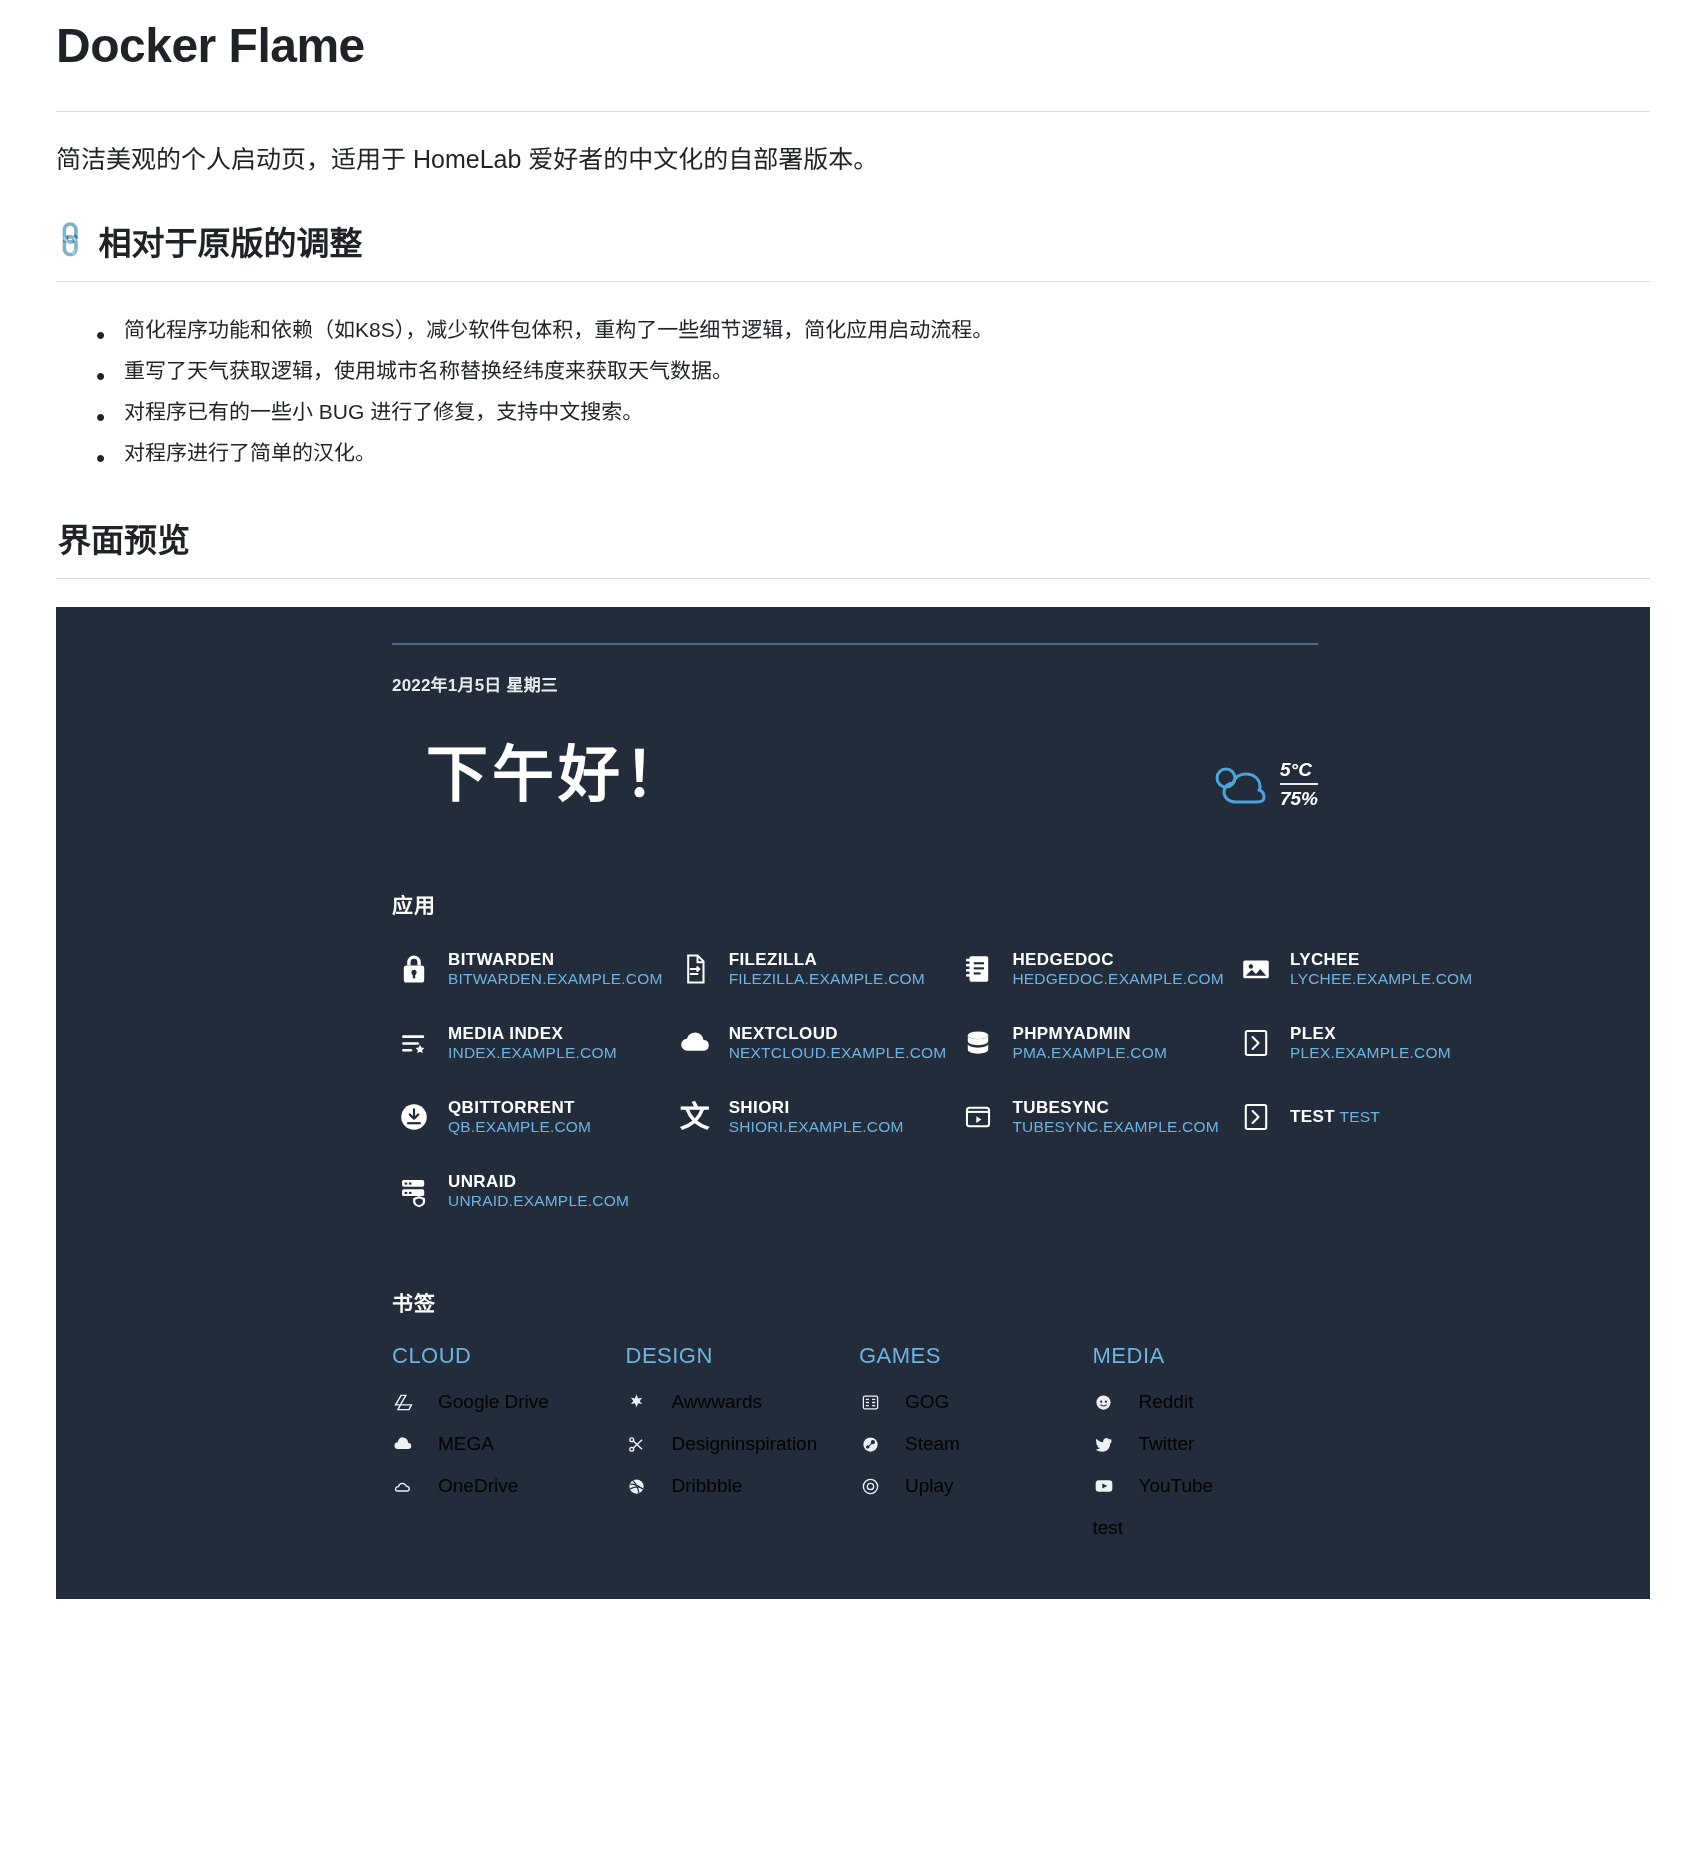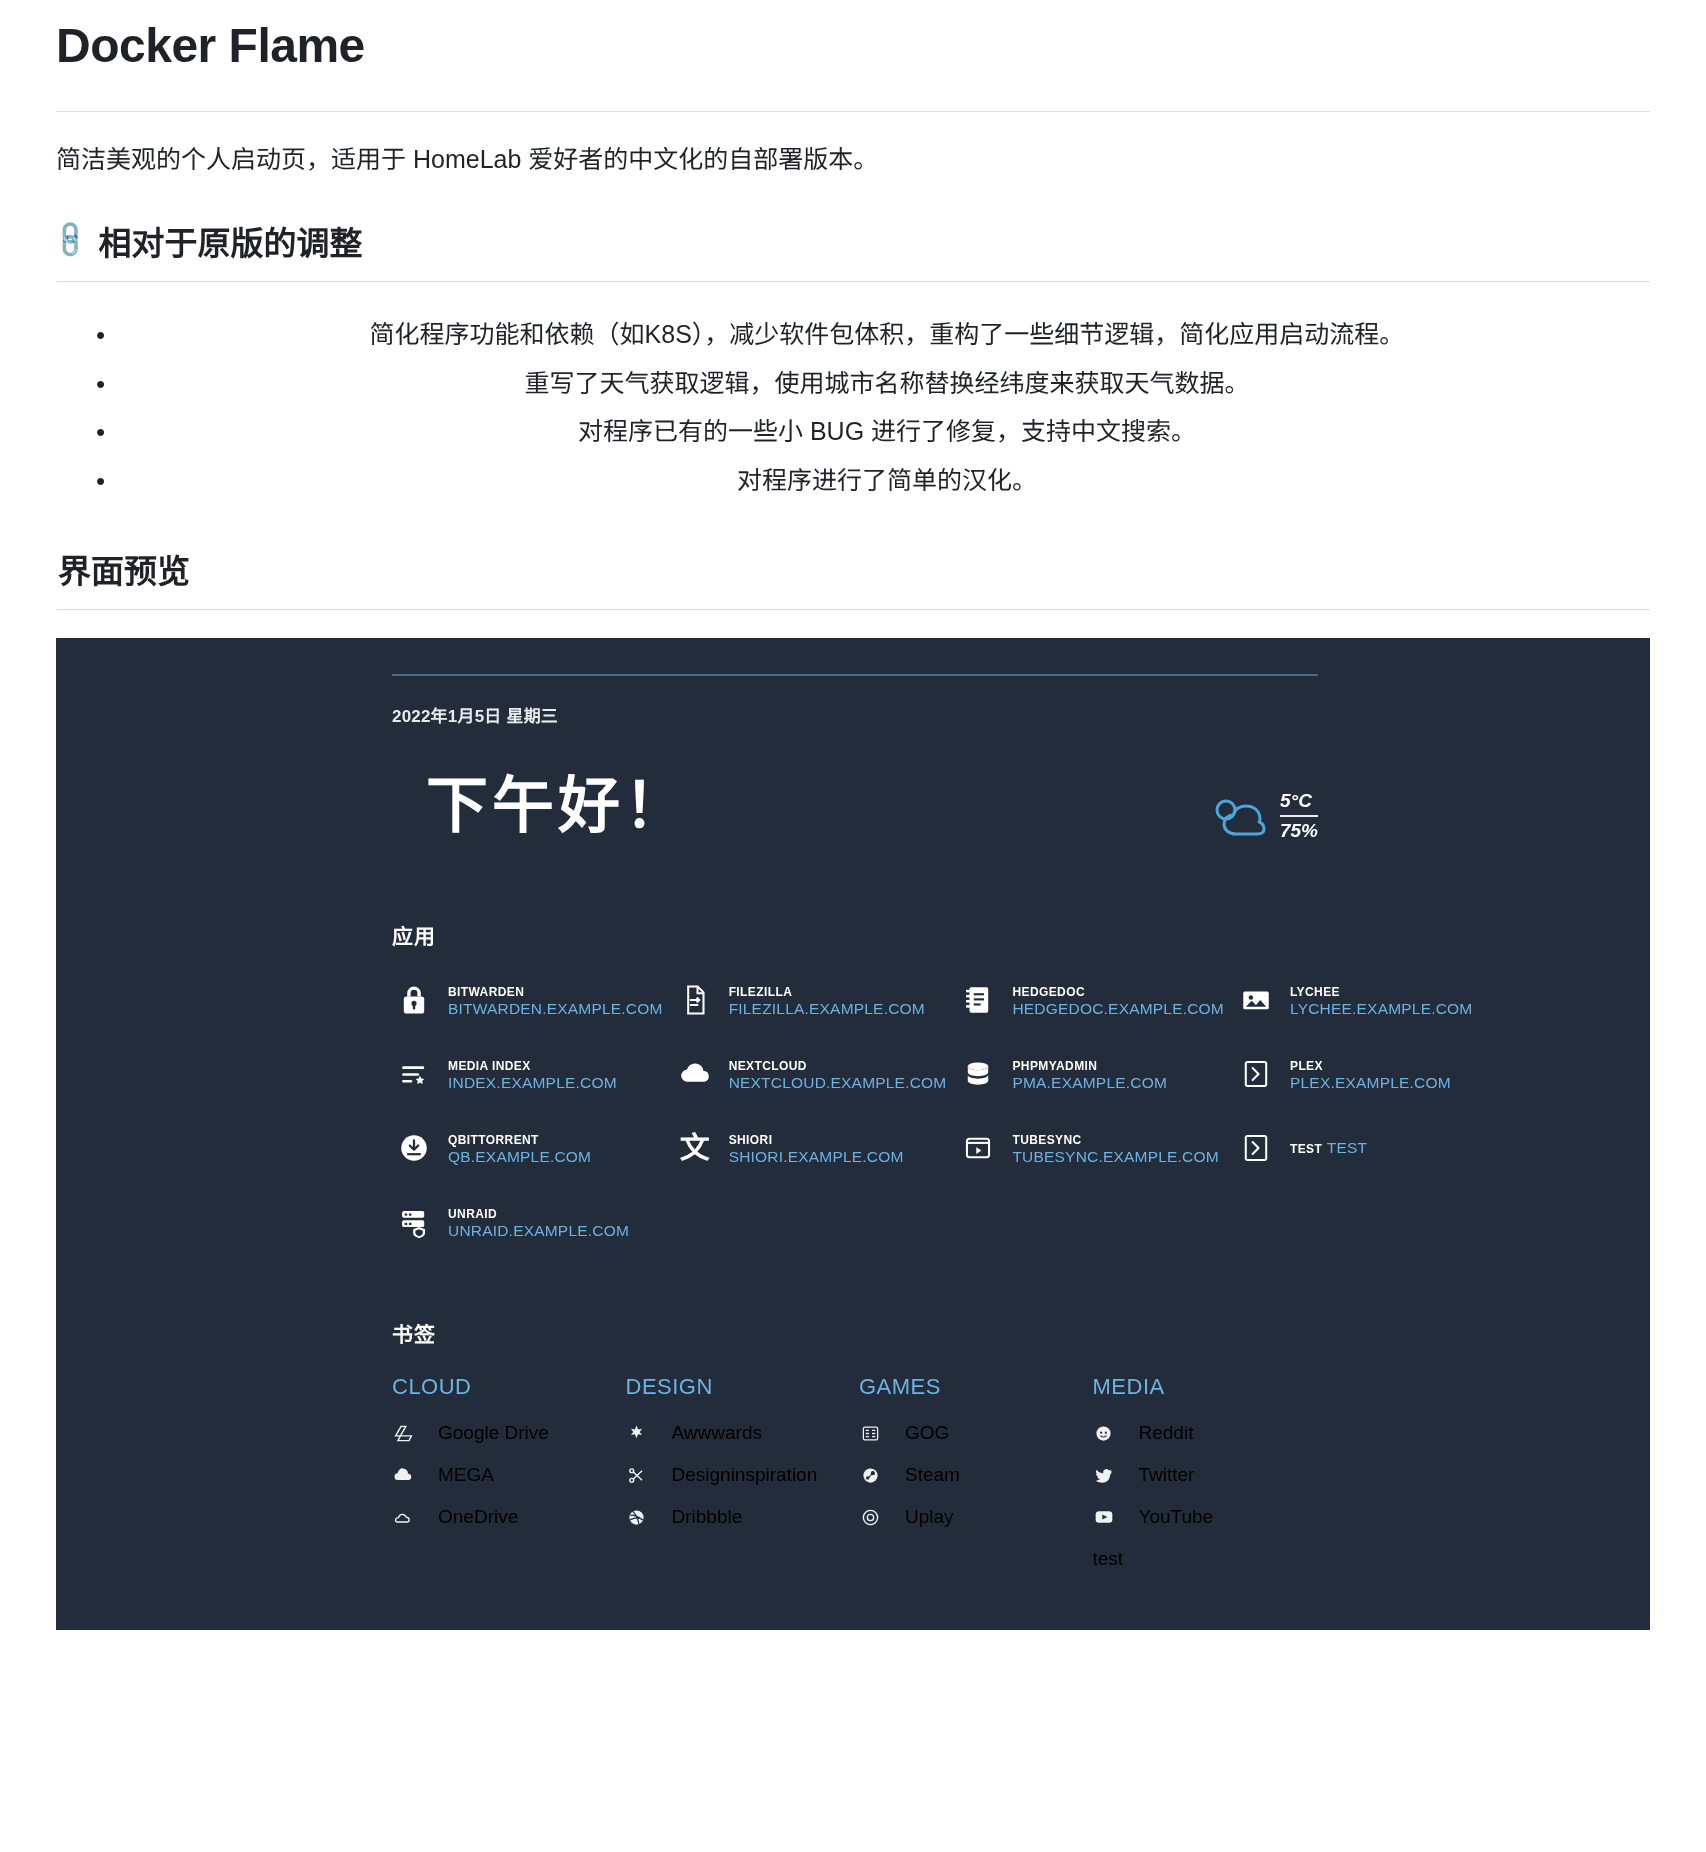--- a/index.html
+++ b/index.html
@@ -54,27 +54,26 @@
     line-height: 1;
     transform: rotate(-45deg) translateY(-2px);
     display: inline-block;
   }
   h2.sec.no-anchor { padding-left: 2px; }
   ul.bullets {
     margin: 22px 0 40px 0;
     padding-left: 40px;
   }
   ul.bullets li {
-    font-size: 25px;
+    font-size: 21px;
     color: #1f2328;
     line-height: 1.95;
     list-style: none;
     position: relative;
     padding-left: 28px;
-    text-align: center;
   }
   ul.bullets li::before {
     content: "•";
     position: absolute;
     left: 0;
     top: 0;
     color: #1f2328;
     font-size: 26px;
   }
 
@@ -159,21 +158,21 @@
   .app-icon {
     width: 40px; height: 40px;
     flex: 0 0 40px;
     color: #ffffff;
     display: flex; align-items: center; justify-content: center;
   }
   .app-icon svg { display: block; }
   .app-text { min-width: 0; }
   .app-name {
     color: #ffffff;
-    font-size: 12px;
+    font-size: 17px;
     font-weight: bold;
     letter-spacing: .4px;
     white-space: nowrap;
   }
   .app-url {
     color: #6fb3e0;
     font-size: 15.5px;
     letter-spacing: .2px;
     white-space: nowrap;
   }

